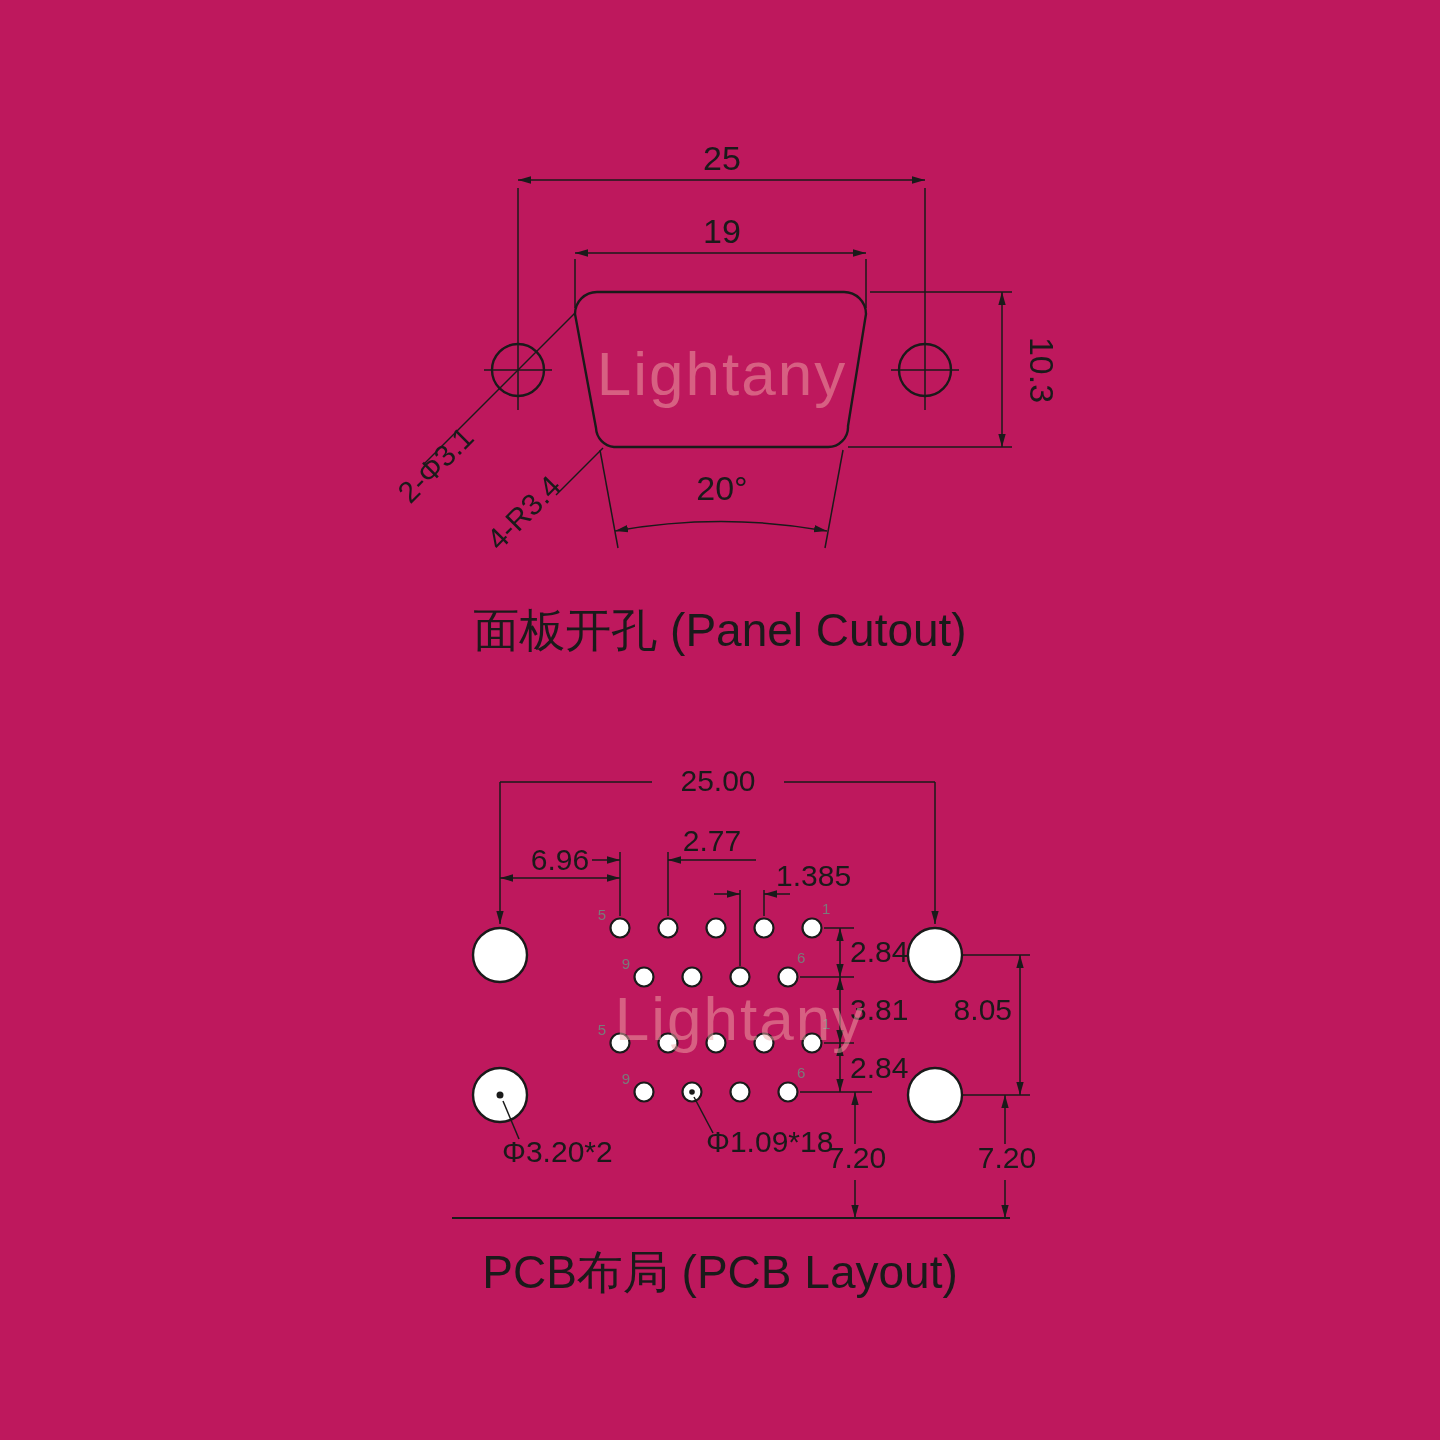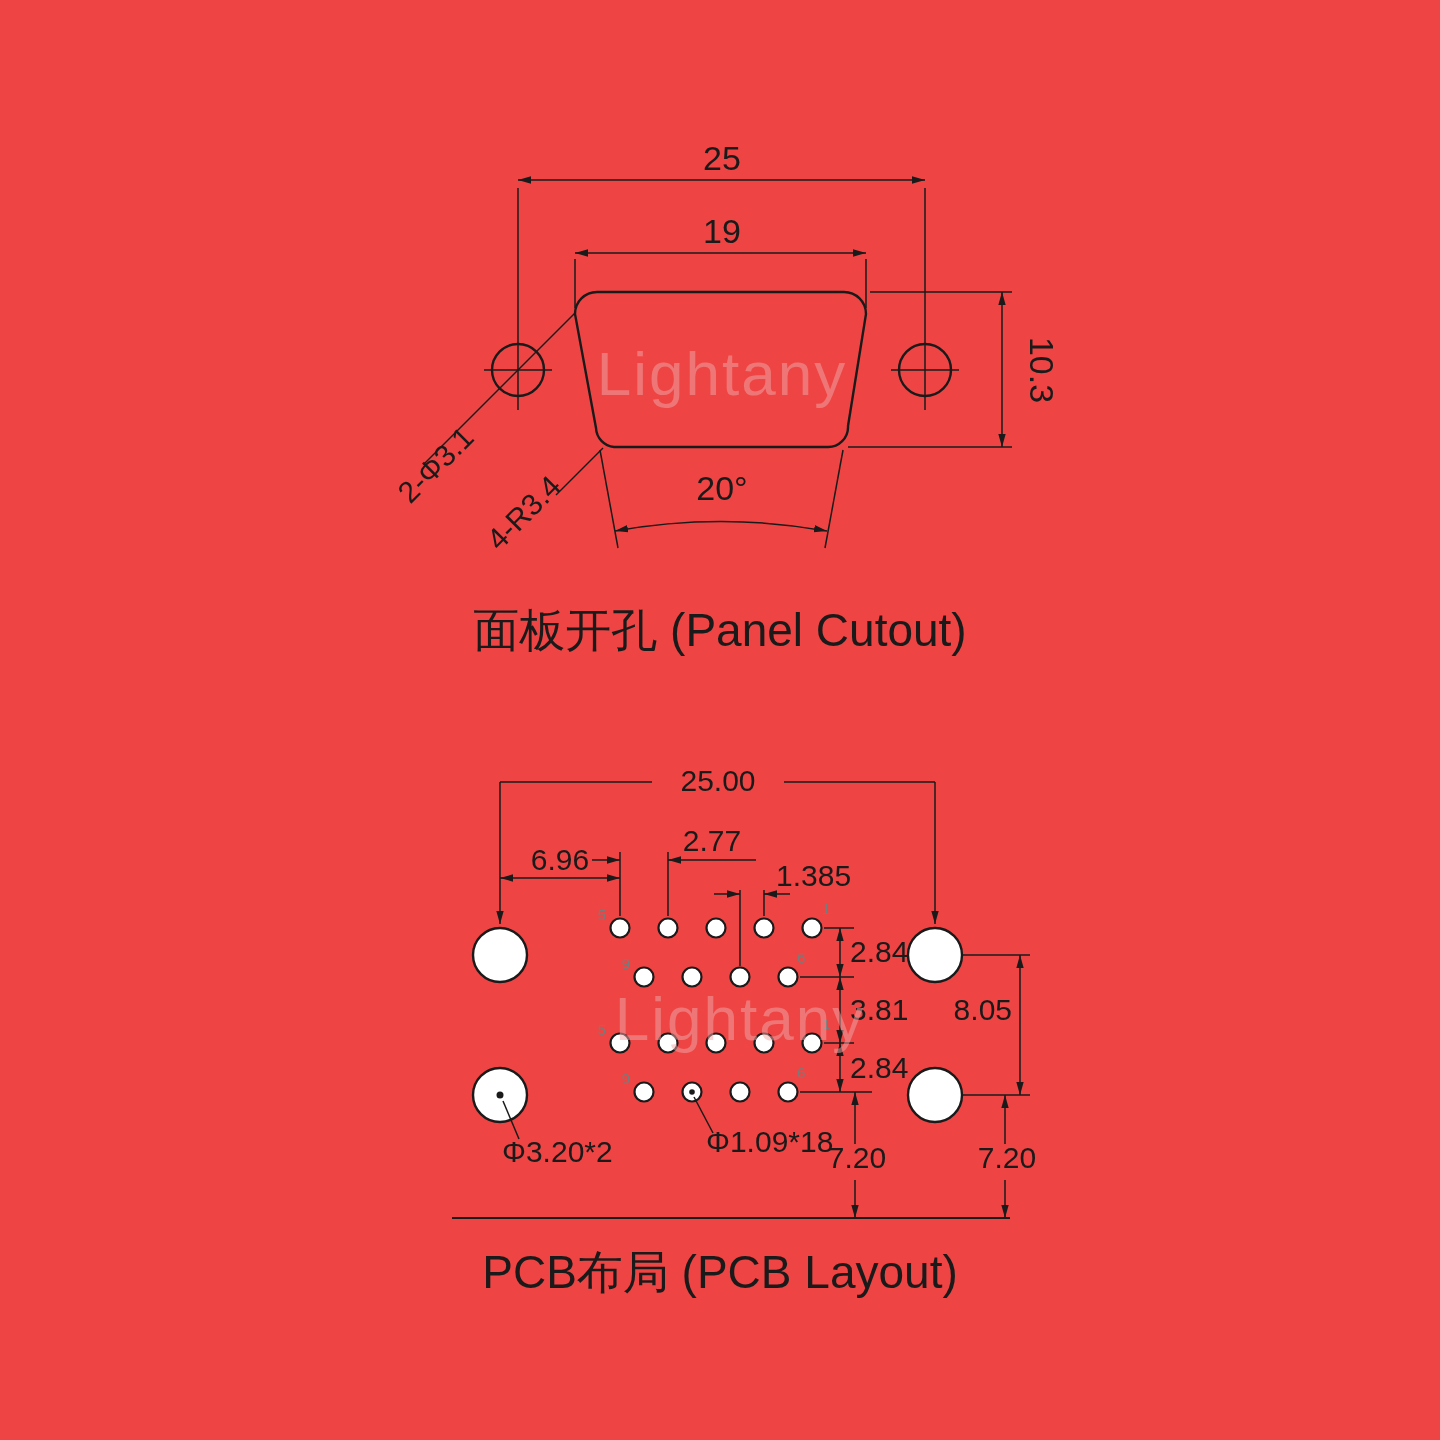--- a/index.html
+++ b/index.html
@@ -1,16 +1,16 @@
 <!DOCTYPE html>
 <html><head>
 <meta charset="utf-8">
 <style>
   html,body{margin:0;padding:0;background:#fff;}
-  .canvas{position:relative;width:1440px;height:1440px;background:#ef4444;overflow:hidden;}
+  .canvas{position:relative;width:1440px;height:1440px;background:#be185d;overflow:hidden;}
   svg{display:block;}
   text{fill:#1a1a1a;font-family:"Liberation Sans","DejaVu Sans",sans-serif;}
   .dim{font-size:30px;}
   .dim-lg{font-size:34px;}
   .title{font-size:46px;}
   .pin-num{font-size:15px;fill:#7a7a7a;}
   .watermark{font-size:62px;fill:#f0a8a8;opacity:0.5;letter-spacing:2px;font-weight:500;}
   .ol{stroke:#1a1a1a;stroke-width:2.4;fill:none;}
   .dl{stroke:#1a1a1a;stroke-width:1.5;fill:none;}
   .edge{stroke:#1a1a1a;stroke-width:2.2;fill:none;}

